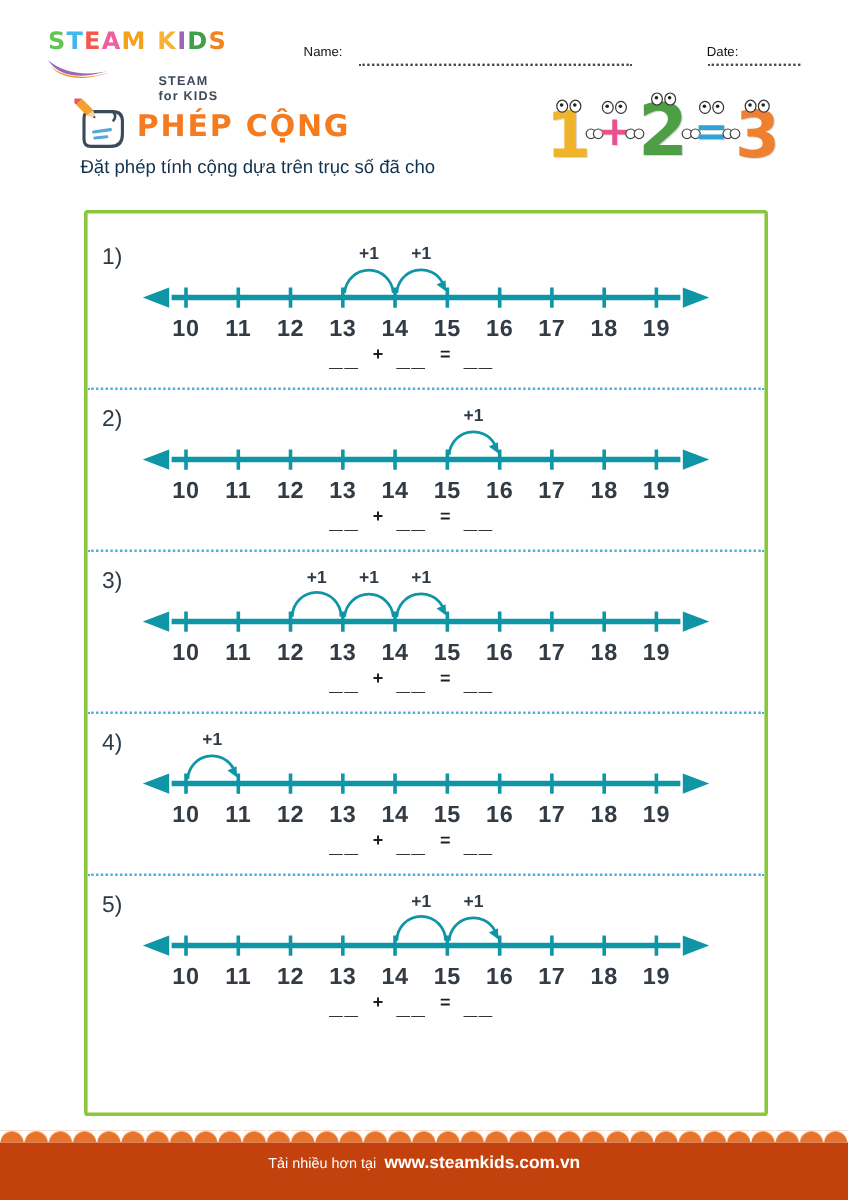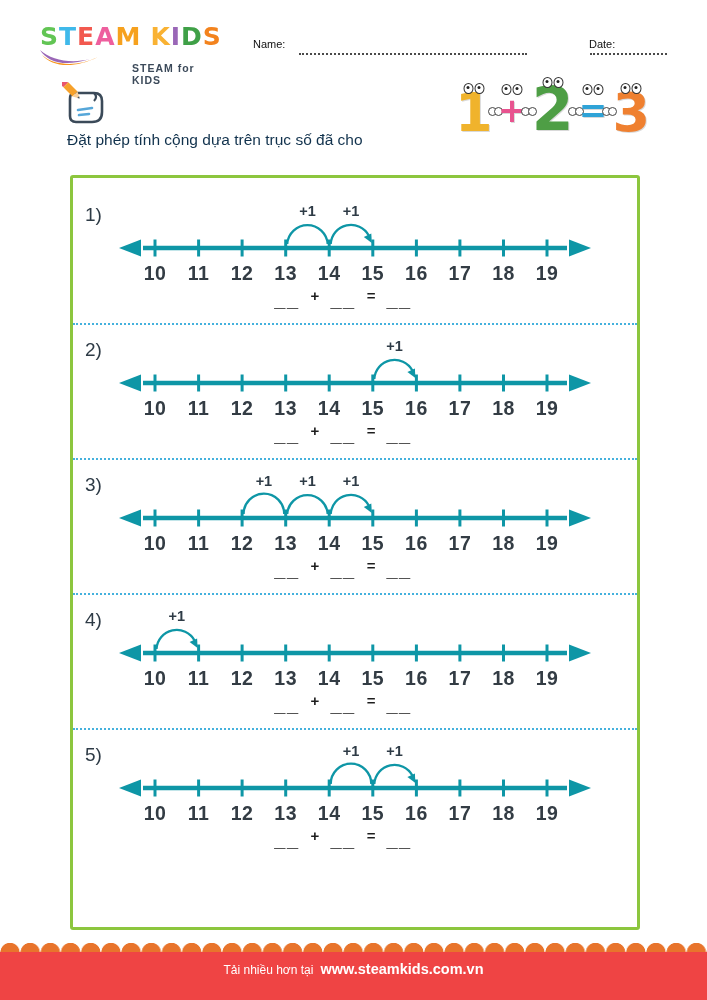--- a/index.html
+++ b/index.html
@@ -1,21 +1,21 @@
 <!DOCTYPE html>
 <html><head>
 <meta charset="utf-8">
 <style>
   html,body{margin:0;padding:0;background:#e9e9e9;}
   .page{position:relative;width:707px;height:1000px;background:#ffffff;overflow:hidden;
         font-family:"Liberation Sans",sans-serif;margin:0 auto;}
 
   
   .logo{position:absolute;left:40px;top:24px;}
-  .logo-letters{font-weight:900;font-size:25px;letter-spacing:1px;line-height:1;
+  .logo-letters{font-weight:900;font-size:20px;letter-spacing:1px;line-height:1;
                 font-family:"DejaVu Sans",sans-serif;text-align:center;}
   .logo-letters .gap{margin-left:9px;}
   .logo-swoosh{position:absolute;left:-2px;top:24px;}
   .logo-tagline{position:absolute;left:48px;top:38px;font-size:10.5px;font-weight:700;
                 color:#3c4a5a;letter-spacing:1px;margin-left:44px;}
   .nameline{position:absolute;top:38px;font-size:11px;color:#111;}
   .lbl-name{left:253px;}
   .lbl-date{left:549px;margin-left:40px;}
   .dotline{position:absolute;top:40px;height:13px;border-bottom:2px dotted #4a4a4a;}
   .dot-name{left:299px;width:228px;}
@@ -60,21 +60,21 @@
   svg.numline{display:block;width:564px;height:92px;margin:0 auto;}
   .ticklab{font-size:19.5px;font-weight:600;fill:#333c44;text-anchor:middle;letter-spacing:.5px;
            font-family:"Liberation Sans",sans-serif;}
   .jumplab{font-size:14.5px;font-weight:600;fill:#2e3b46;text-anchor:middle;
            font-family:"Liberation Sans",sans-serif;}
   .answer{text-align:center;transform:translateX(-12px);margin-top:-4px;}
   .blank{font-weight:800;font-size:20px;letter-spacing:1.5px;color:#1d1d1d;margin:0 2px;}
   .op{font-size:15px;font-weight:700;color:#1d1d1d;margin:0 9px;position:relative;top:-5px;}
 
   
-  .footer{position:absolute;left:0;bottom:0;width:707px;height:48px;background:#ef4444;}
+  .footer{position:absolute;left:0;bottom:0;width:707px;height:48px;background:#c2410c;}
   .scallops{position:absolute;left:0;bottom:48px;width:707px;height:10px;
      background-image:radial-gradient(circle at 10px 10.5px,#e8742c 9.3px,rgba(232,116,44,0) 10px);
      background-size:20.2px 10px;background-repeat:repeat-x;}
   .fline1{position:absolute;top:8px;width:100%;text-align:center;color:#fff;}
   .fprefix{font-size:12px;margin-right:7px;}
   .furl{font-size:14.5px;font-weight:700;}
   .fline2{position:absolute;top:27px;width:100%;text-align:center;color:#fff;
           font-style:italic;font-size:13px;}
 </style>
 </head>
@@ -155,20 +155,21 @@
     <path d="M32 11 Q36 15 32 19" fill="none" stroke="#3b4a59" stroke-width="2.2"></path>
     <line x1="16" y1="28" x2="30" y2="26" stroke="#57a7d9" stroke-width="2.6" stroke-linecap="round"></line>
     <line x1="17" y1="33" x2="27" y2="32" stroke="#57a7d9" stroke-width="2.6" stroke-linecap="round"></line>
     <g transform="rotate(45 1 0)">
       <rect x="0" y="-3.5" width="5" height="7" rx="1" fill="#e8566e"></rect>
       <rect x="5" y="-3.5" width="13" height="7" fill="#f6a12b"></rect>
       <polygon points="18,-3.5 24.5,0 18,3.5" fill="#f8cf9a"></polygon>
       <polygon points="22.5,-1.3 24.5,0 22.5,1.3" fill="#3b4a59"></polygon>
     </g>
   </svg>
+  <h1 class="page-title">PHÉP CỘNG</h1>
   <div class="subtitle">Đặt phép tính cộng dựa trên trục số đã cho</div>
 
   <div id="wsbox">
       <div class="prow">
         <span class="pnum">1)</span>
         <svg class="numline" viewBox="0 0 564 92">
           <line x1="70" y1="48" x2="494" y2="48" stroke="#0e96a6" stroke-width="4.6"></line>
           <polygon points="46,48 68,39.5 68,56.5" fill="#0e96a6"></polygon>
           <polygon points="518,48 496,39.5 496,56.5" fill="#0e96a6"></polygon>
           <line x1="82.0" y1="39.5" x2="82.0" y2="56.5" stroke="#0e96a6" stroke-width="3"></line>

